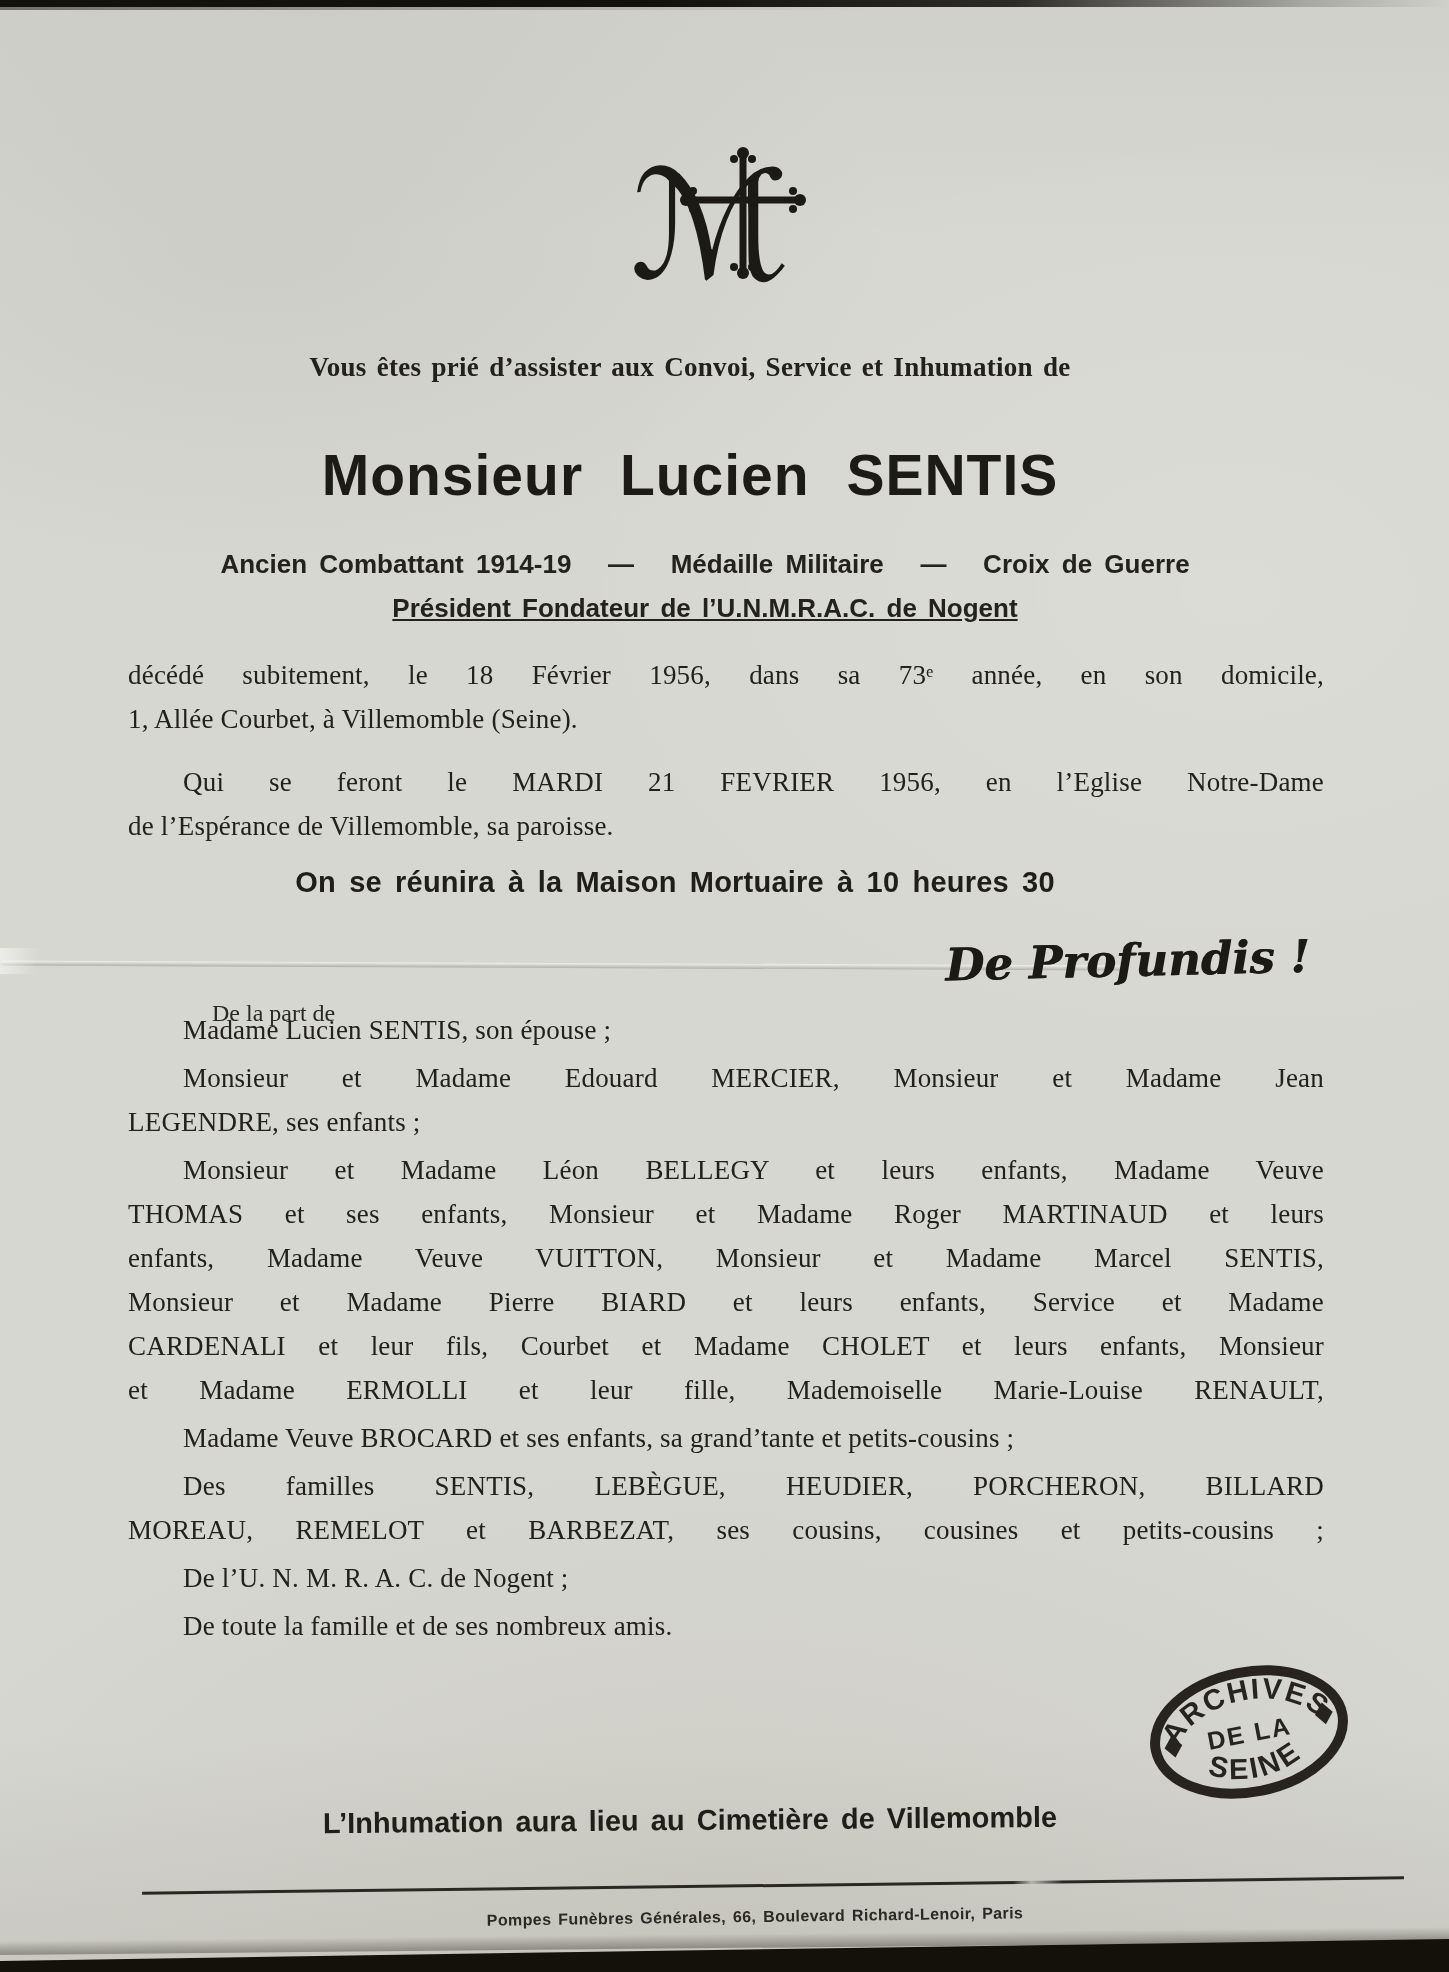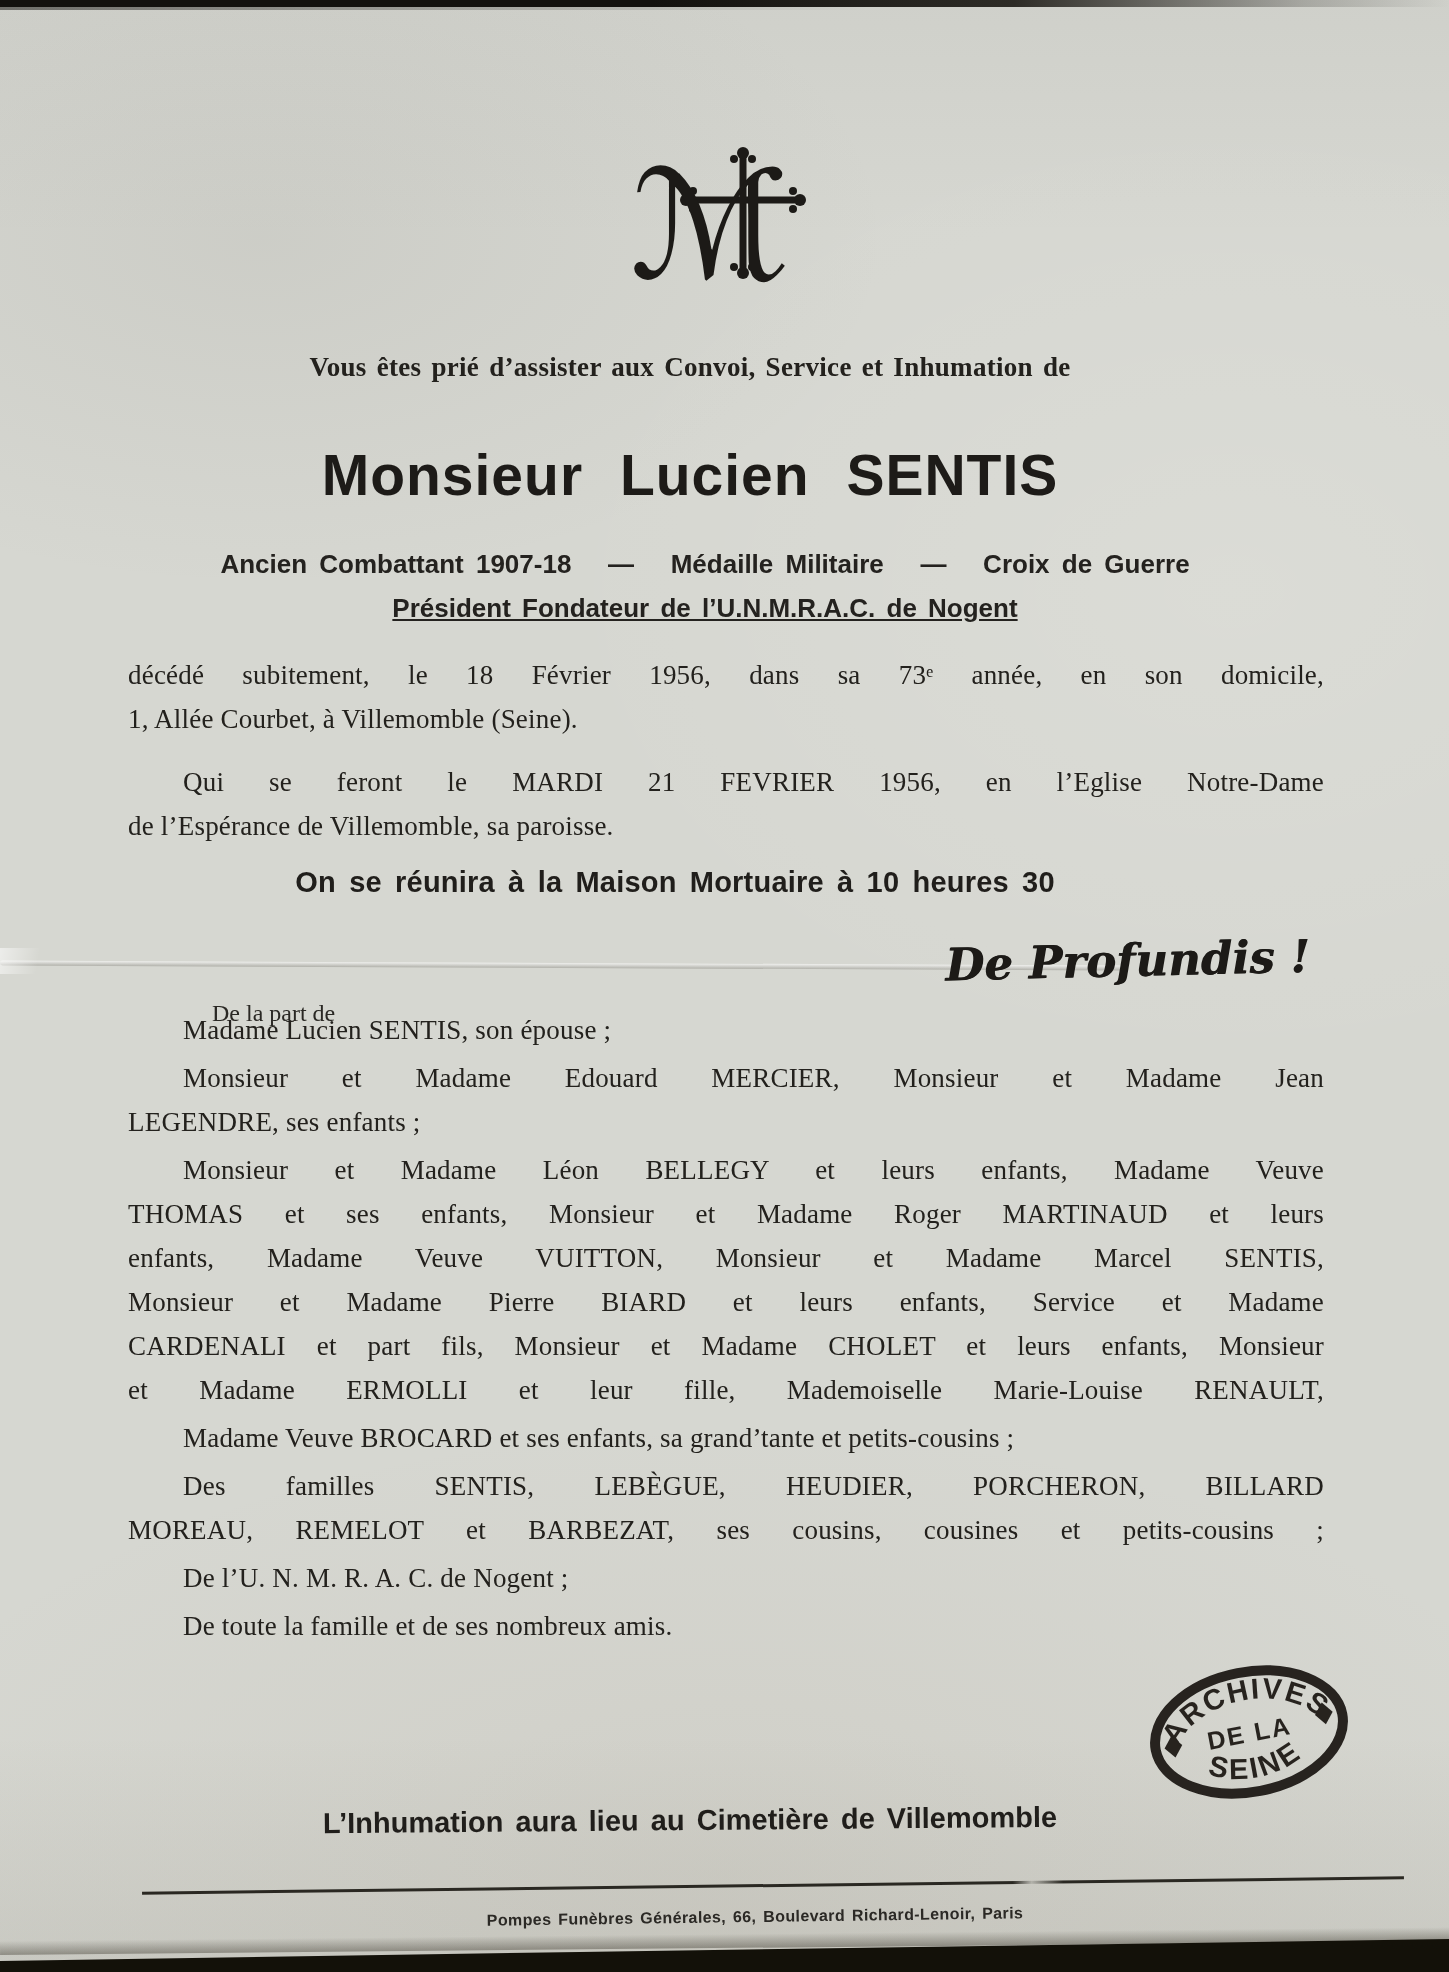--- a/index.html
+++ b/index.html
@@ -115,21 +115,21 @@
           <circle cx="192" cy="127" r="4"></circle>
       </g>
       <text x="70" y="138" font-size="150" fill="#1c1a17" font-family="DejaVu Sans, sans-serif">ℳ</text>
     </svg>
   </div>
 
   <div class="abs invitation center">Vous êtes prié d’assister aux Convoi, Service et Inhumation de</div>
 
   <div class="abs deceased-name sans center">Monsieur Lucien SENTIS</div>
 
-  <div class="abs honors sans center">Ancien Combattant 1907-18   —   Médaille Militaire   —   Croix de Guerre</div>
+  <div class="abs honors sans center">Ancien Combattant 1914-19   —   Médaille Militaire   —   Croix de Guerre</div>
 
   <div class="abs presidency sans center">Président Fondateur de l’U.N.M.R.A.C. de Nogent</div>
 
   <div class="abs bodypara para-death">
       <div class="tline">décédé subitement, le 18 Février 1956, dans sa 73ᵉ année, en son domicile,</div>
       <div class="tline tlast">1, Allée Courbet, à Villemomble (Seine).</div>
     </div>
 
   <div class="abs bodypara para-service">
       <div class="tline tfirst">Qui se feront le MARDI 21 FEVRIER 1956, en l’Eglise Notre-Dame</div>
@@ -151,21 +151,21 @@
       </div>
       <div class="para">
         <div class="tline tfirst">Monsieur et Madame Edouard MERCIER, Monsieur et Madame Jean</div>
         <div class="tline tlast">LEGENDRE, ses enfants ;</div>
       </div>
       <div class="para">
         <div class="tline tfirst">Monsieur et Madame Léon BELLEGY et leurs enfants, Madame Veuve</div>
         <div class="tline">THOMAS et ses enfants, Monsieur et Madame Roger MARTINAUD et leurs</div>
         <div class="tline">enfants, Madame Veuve VUITTON, Monsieur et Madame Marcel SENTIS,</div>
         <div class="tline">Monsieur et Madame Pierre BIARD et leurs enfants, Service et Madame</div>
-        <div class="tline">CARDENALI et part fils, Monsieur et Madame CHOLET et leurs enfants, Monsieur</div>
+        <div class="tline">CARDENALI et leur fils, Courbet et Madame CHOLET et leurs enfants, Monsieur</div>
         <div class="tline">et Madame ERMOLLI et leur fille, Mademoiselle Marie-Louise RENAULT,</div>
       </div>
       <div class="para">
         <div class="tline tfirst tlast">Madame Veuve BROCARD et ses enfants, sa grand’tante et petits-cousins ;</div>
       </div>
       <div class="para">
         <div class="tline tfirst">Des familles SENTIS, LEBÈGUE, HEUDIER, PORCHERON, BILLARD</div>
         <div class="tline">MOREAU, REMELOT et BARBEZAT, ses cousins, cousines et petits-cousins ;</div>
       </div>
       <div class="para">

